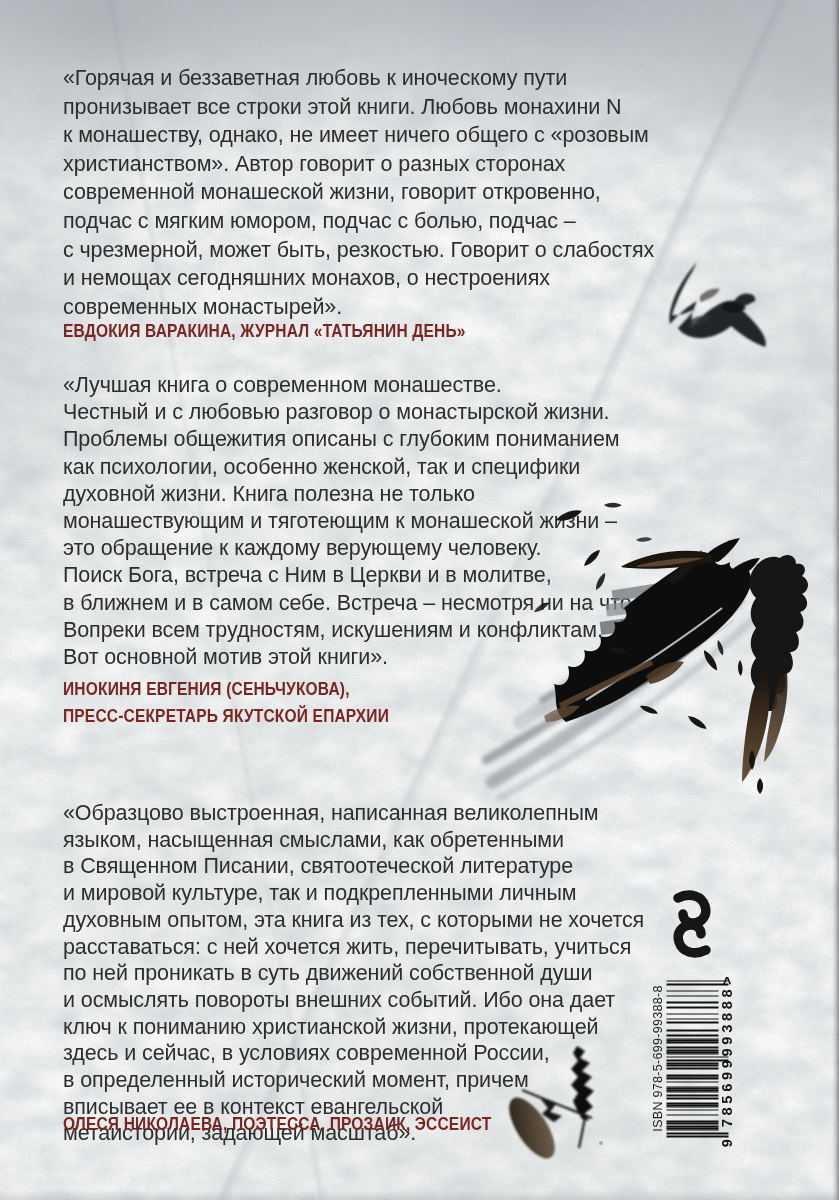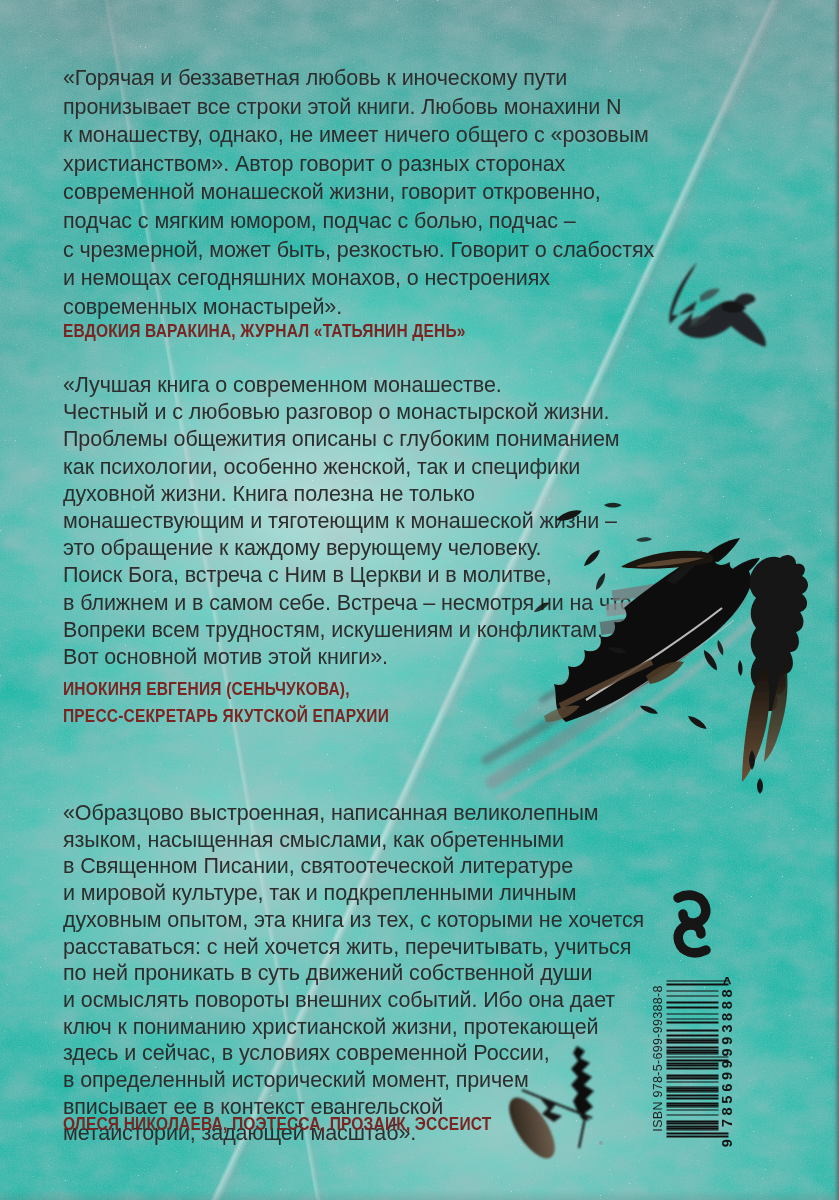--- a/index.html
+++ b/index.html
@@ -1,19 +1,19 @@
 <!DOCTYPE html>
 <html lang="ru"><head>
 <meta charset="utf-8">
 <style>
   html,body{margin:0;padding:0;}
   body{width:839px;height:1200px;overflow:hidden;background:#cfd2d2;}
   .cover{
     position:relative;width:839px;height:1200px;overflow:hidden;
-    background:#14b8a6;
+    background:#ffffff;
     font-family:"Liberation Sans",sans-serif;
   }
   
   .paper-shading{
     position:absolute;inset:0;pointer-events:none;
     background:
       radial-gradient(ellipse 420px 230px at 12% 2%, rgba(118,128,134,.45), transparent 70%),
       radial-gradient(ellipse 560px 260px at 68% 0%, rgba(120,130,138,.42), transparent 72%),
       radial-gradient(ellipse 300px 180px at 98% 6%, rgba(128,138,144,.35), transparent 70%),
       radial-gradient(ellipse 260px 420px at 0% 28%, rgba(140,148,153,.28), transparent 70%),

